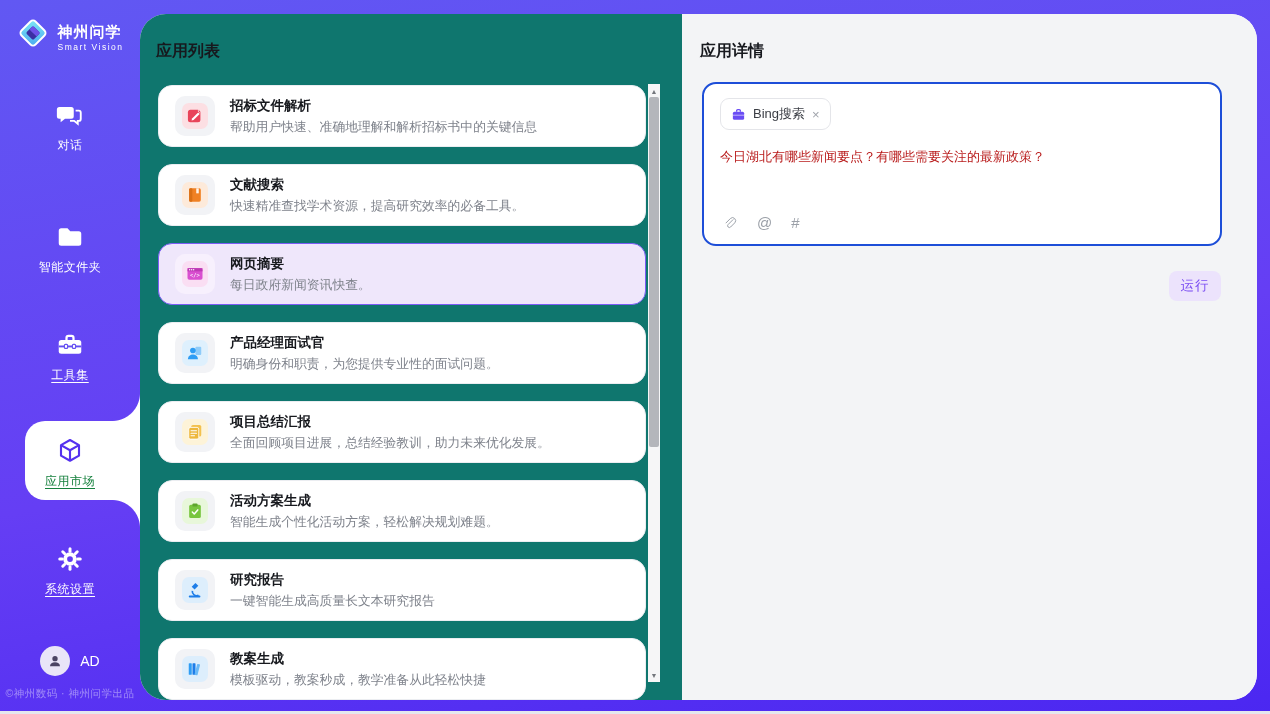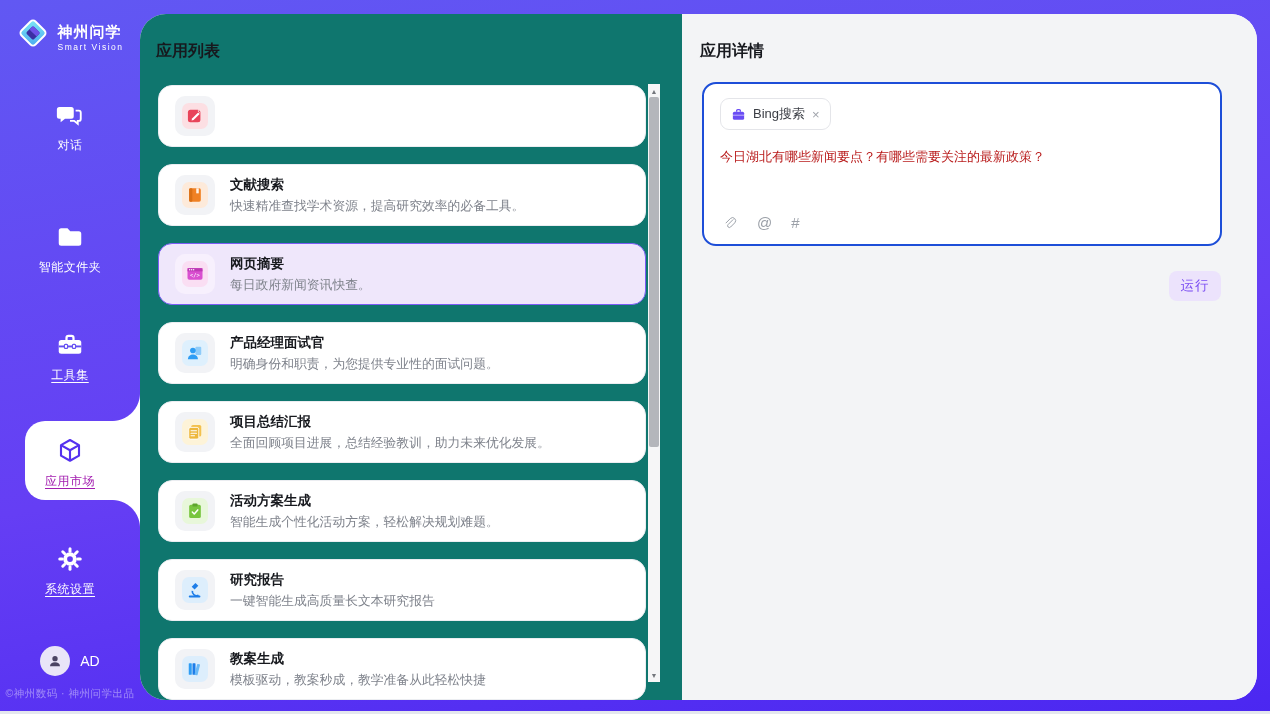--- a/index.html
+++ b/index.html
@@ -12,21 +12,21 @@
   
   .sidebar { position:absolute; left:0; top:0; width:140px; height:714px; color:#fff; }
   .logo { position:absolute; top:14px; left:0; width:140px; display:flex; align-items:center; justify-content:center; gap:7px; }
   .logo-text { display:flex; flex-direction:column; line-height:1.1;margin-top:10px; }
   .logo-name { font-size:15px; font-weight:bold; letter-spacing:1px; }
   .logo-sub { font-size:8.5px; letter-spacing:1.5px; margin-top:2px; }
   .nav-item { position:absolute; left:0; width:140px; display:flex; flex-direction:column; align-items:center; cursor:pointer; z-index:3; }
   .nav-label { font-size:12px; margin-top:7px; letter-spacing:.5px; }
   .nav-label.u { text-decoration:underline; text-underline-offset:3px; }
   .nav-item.active { color:#5431ef; }
-  .nav-item.active .nav-label { color:#a21caf; }
+  .nav-item.active .nav-label { color:#15803d; }
 
   .active-blob { position:absolute; left:25px; top:421px; width:115px; height:79px;
     background:#fff; border-radius:20px 0 0 20px; z-index:2; }
   .notch { position:absolute; right:0; width:28px; height:28px; z-index:2; }
   .notch.top { top:393px; background:radial-gradient(circle at 0 0, rgba(0,0,0,0) 27.5px, #fff 28.5px); }
   .notch.bottom { top:500px; background:radial-gradient(circle at 0 100%, rgba(0,0,0,0) 27.5px, #fff 28.5px); }
 
   .user-row { position:absolute; left:0; bottom:38px; width:140px; display:flex; align-items:center; justify-content:center; gap:10px; }
   .avatar { width:30px; height:30px; border-radius:50%; background:#e9e5f8; display:flex; align-items:center; justify-content:center; }
   .user-name { font-size:14px; color:#fff; }
@@ -178,20 +178,24 @@
       <div class="card">
         <span class="tile">
             <span class="tile-inner t-red">
           <svg width="20" height="20" viewBox="0 0 24 24">
             <rect x="3.5" y="4.5" width="15" height="15" rx="3" fill="#e8445a"></rect>
             <path d="M8.5 15 L15.8 7.7 17.6 9.5 10.3 16.8 7.9 17.4z" fill="#ffffff"></path>
             <path d="M16.8 4.6 l2.1 2.1 -1.3 1.3 -2.1-2.1z" fill="#e8445a" stroke="#ffffff" stroke-width=".8"></path>
           </svg>
             </span>
           </span>
+        <span class="card-text">
+          <span class="card-title">招标文件解析</span>
+          <span class="card-desc">帮助用户快速、准确地理解和解析招标书中的关键信息</span>
+        </span>
       </div>
 
       <div class="card">
         <span class="tile">
             <span class="tile-inner t-orange">
           <svg width="20" height="20" viewBox="0 0 24 24">
             <rect x="5" y="4" width="14" height="16" rx="2" fill="#f08124"></rect>
             <rect x="5" y="4" width="3.8" height="16" rx="1.2" fill="#d96f15"></rect>
             <rect x="13.5" y="4" width="3" height="6" fill="#ffffff" opacity=".9"></rect>
           </svg>

